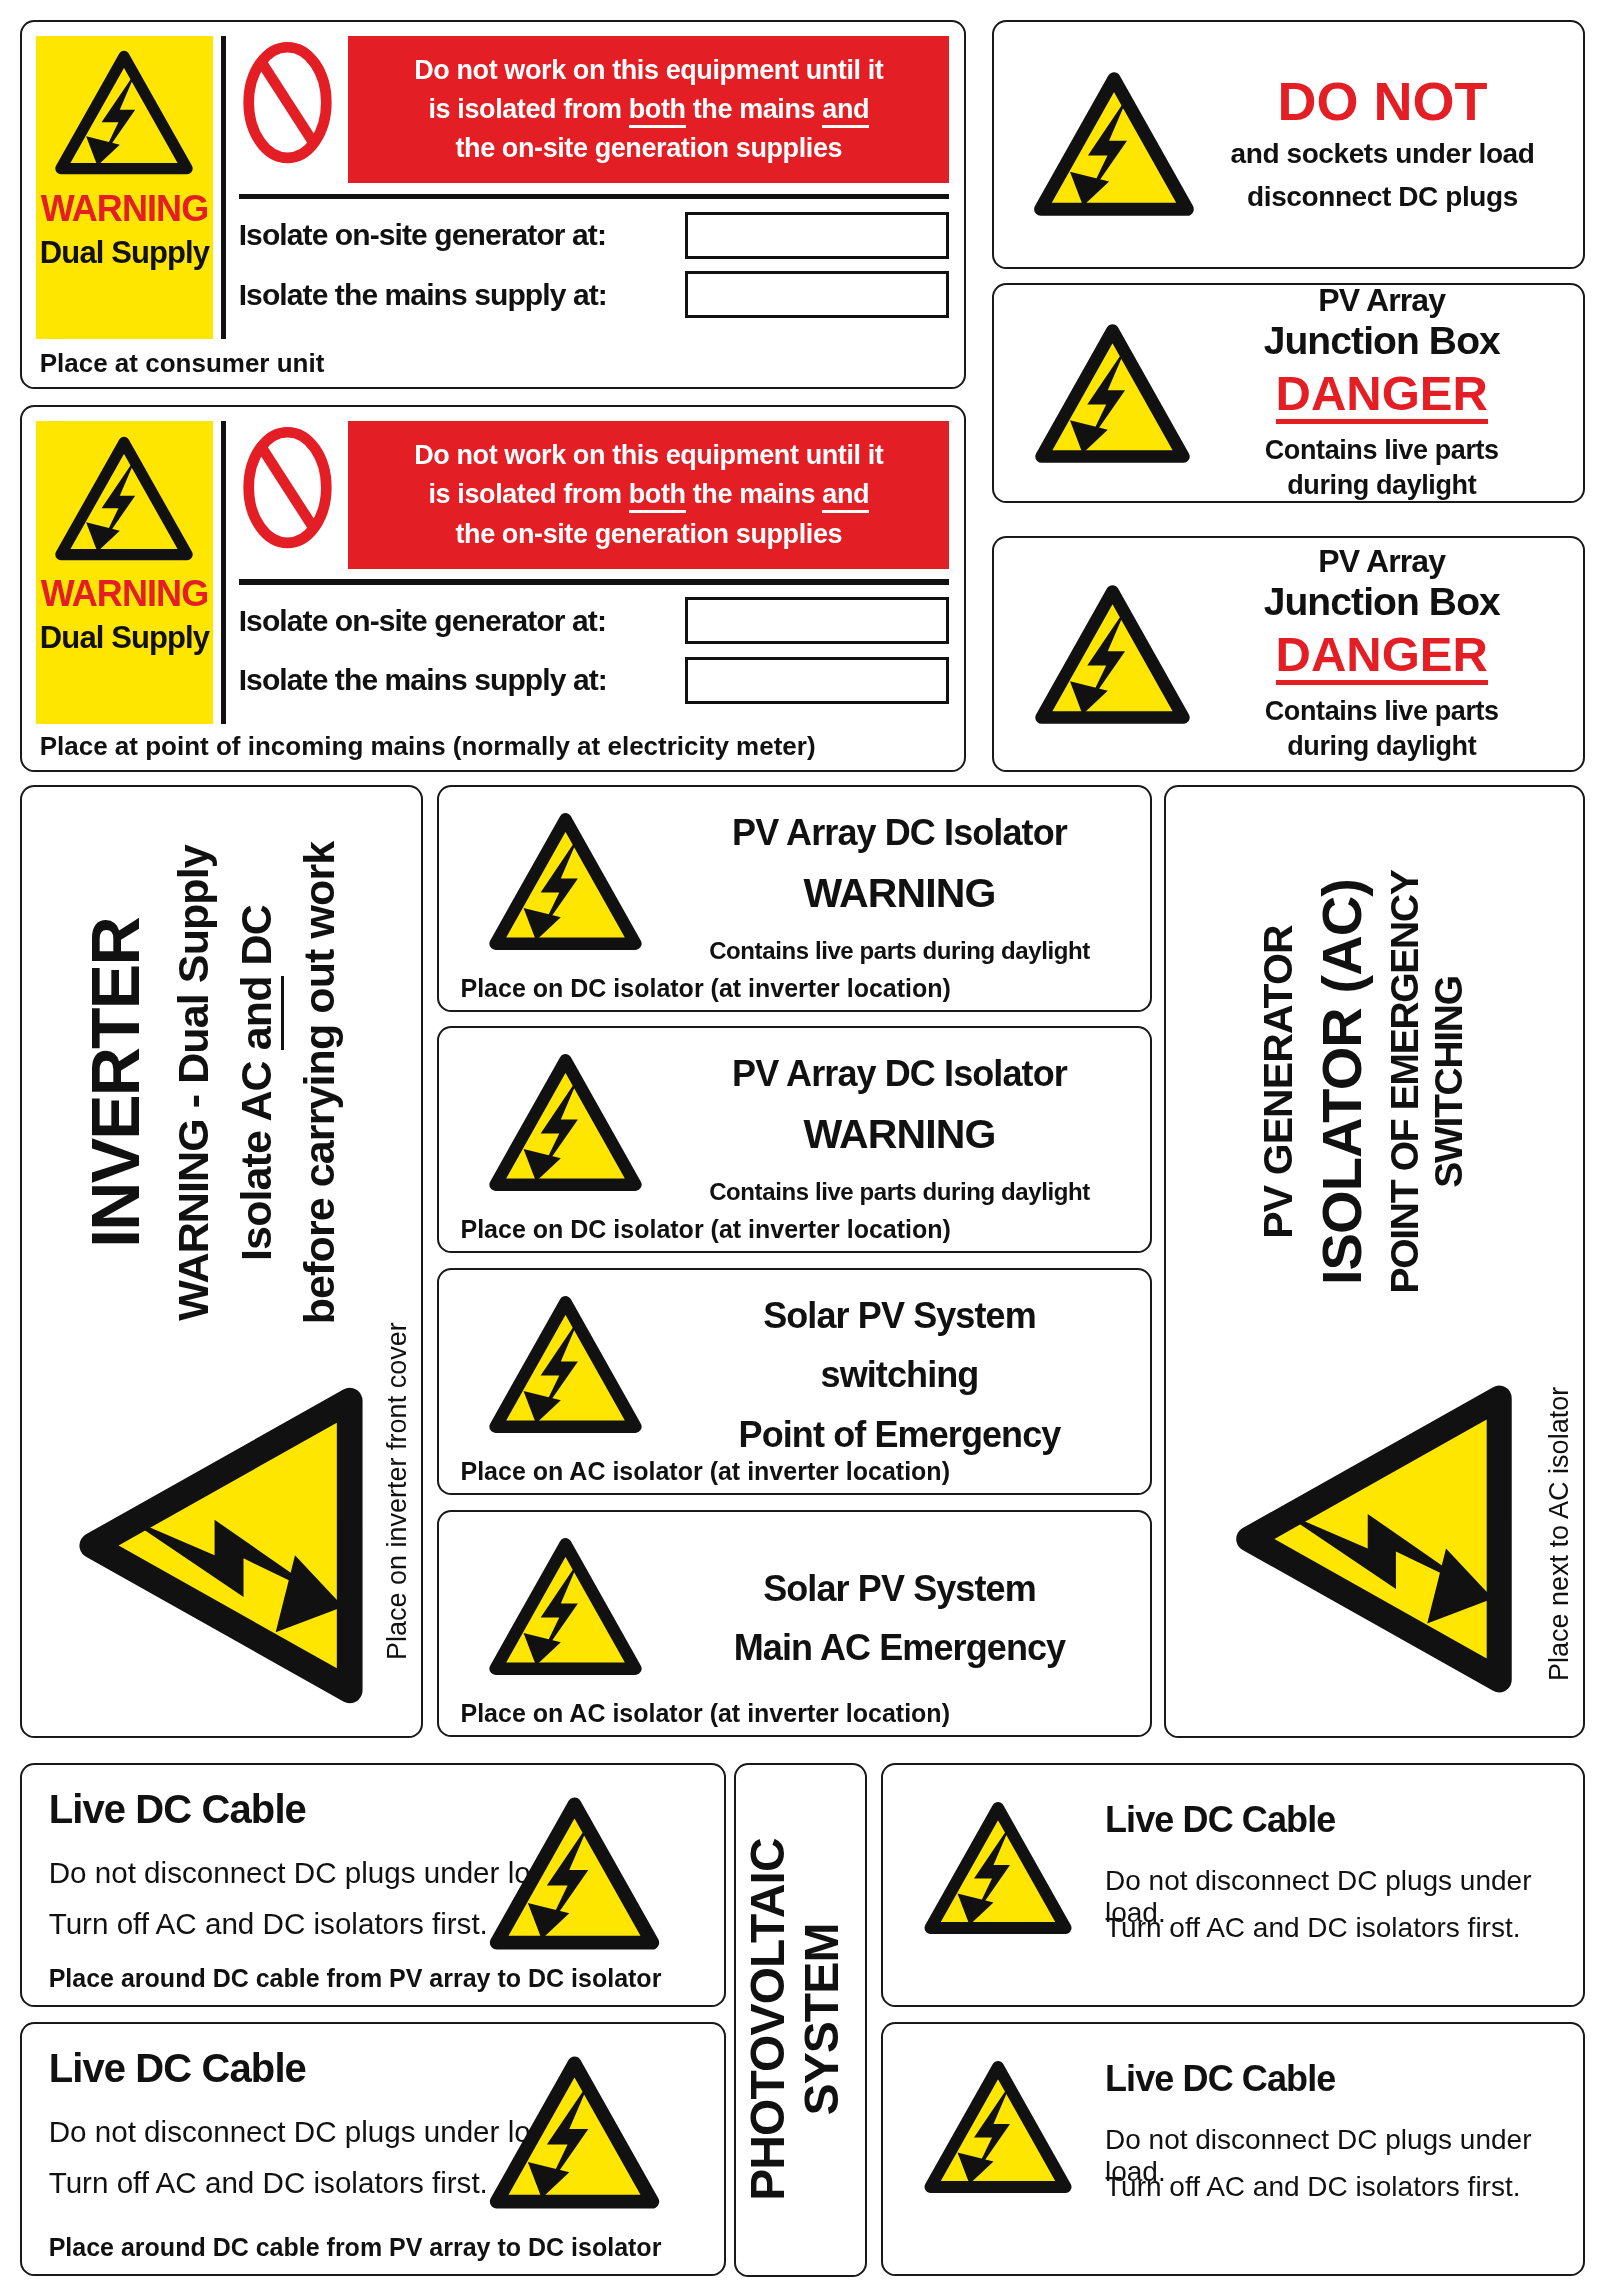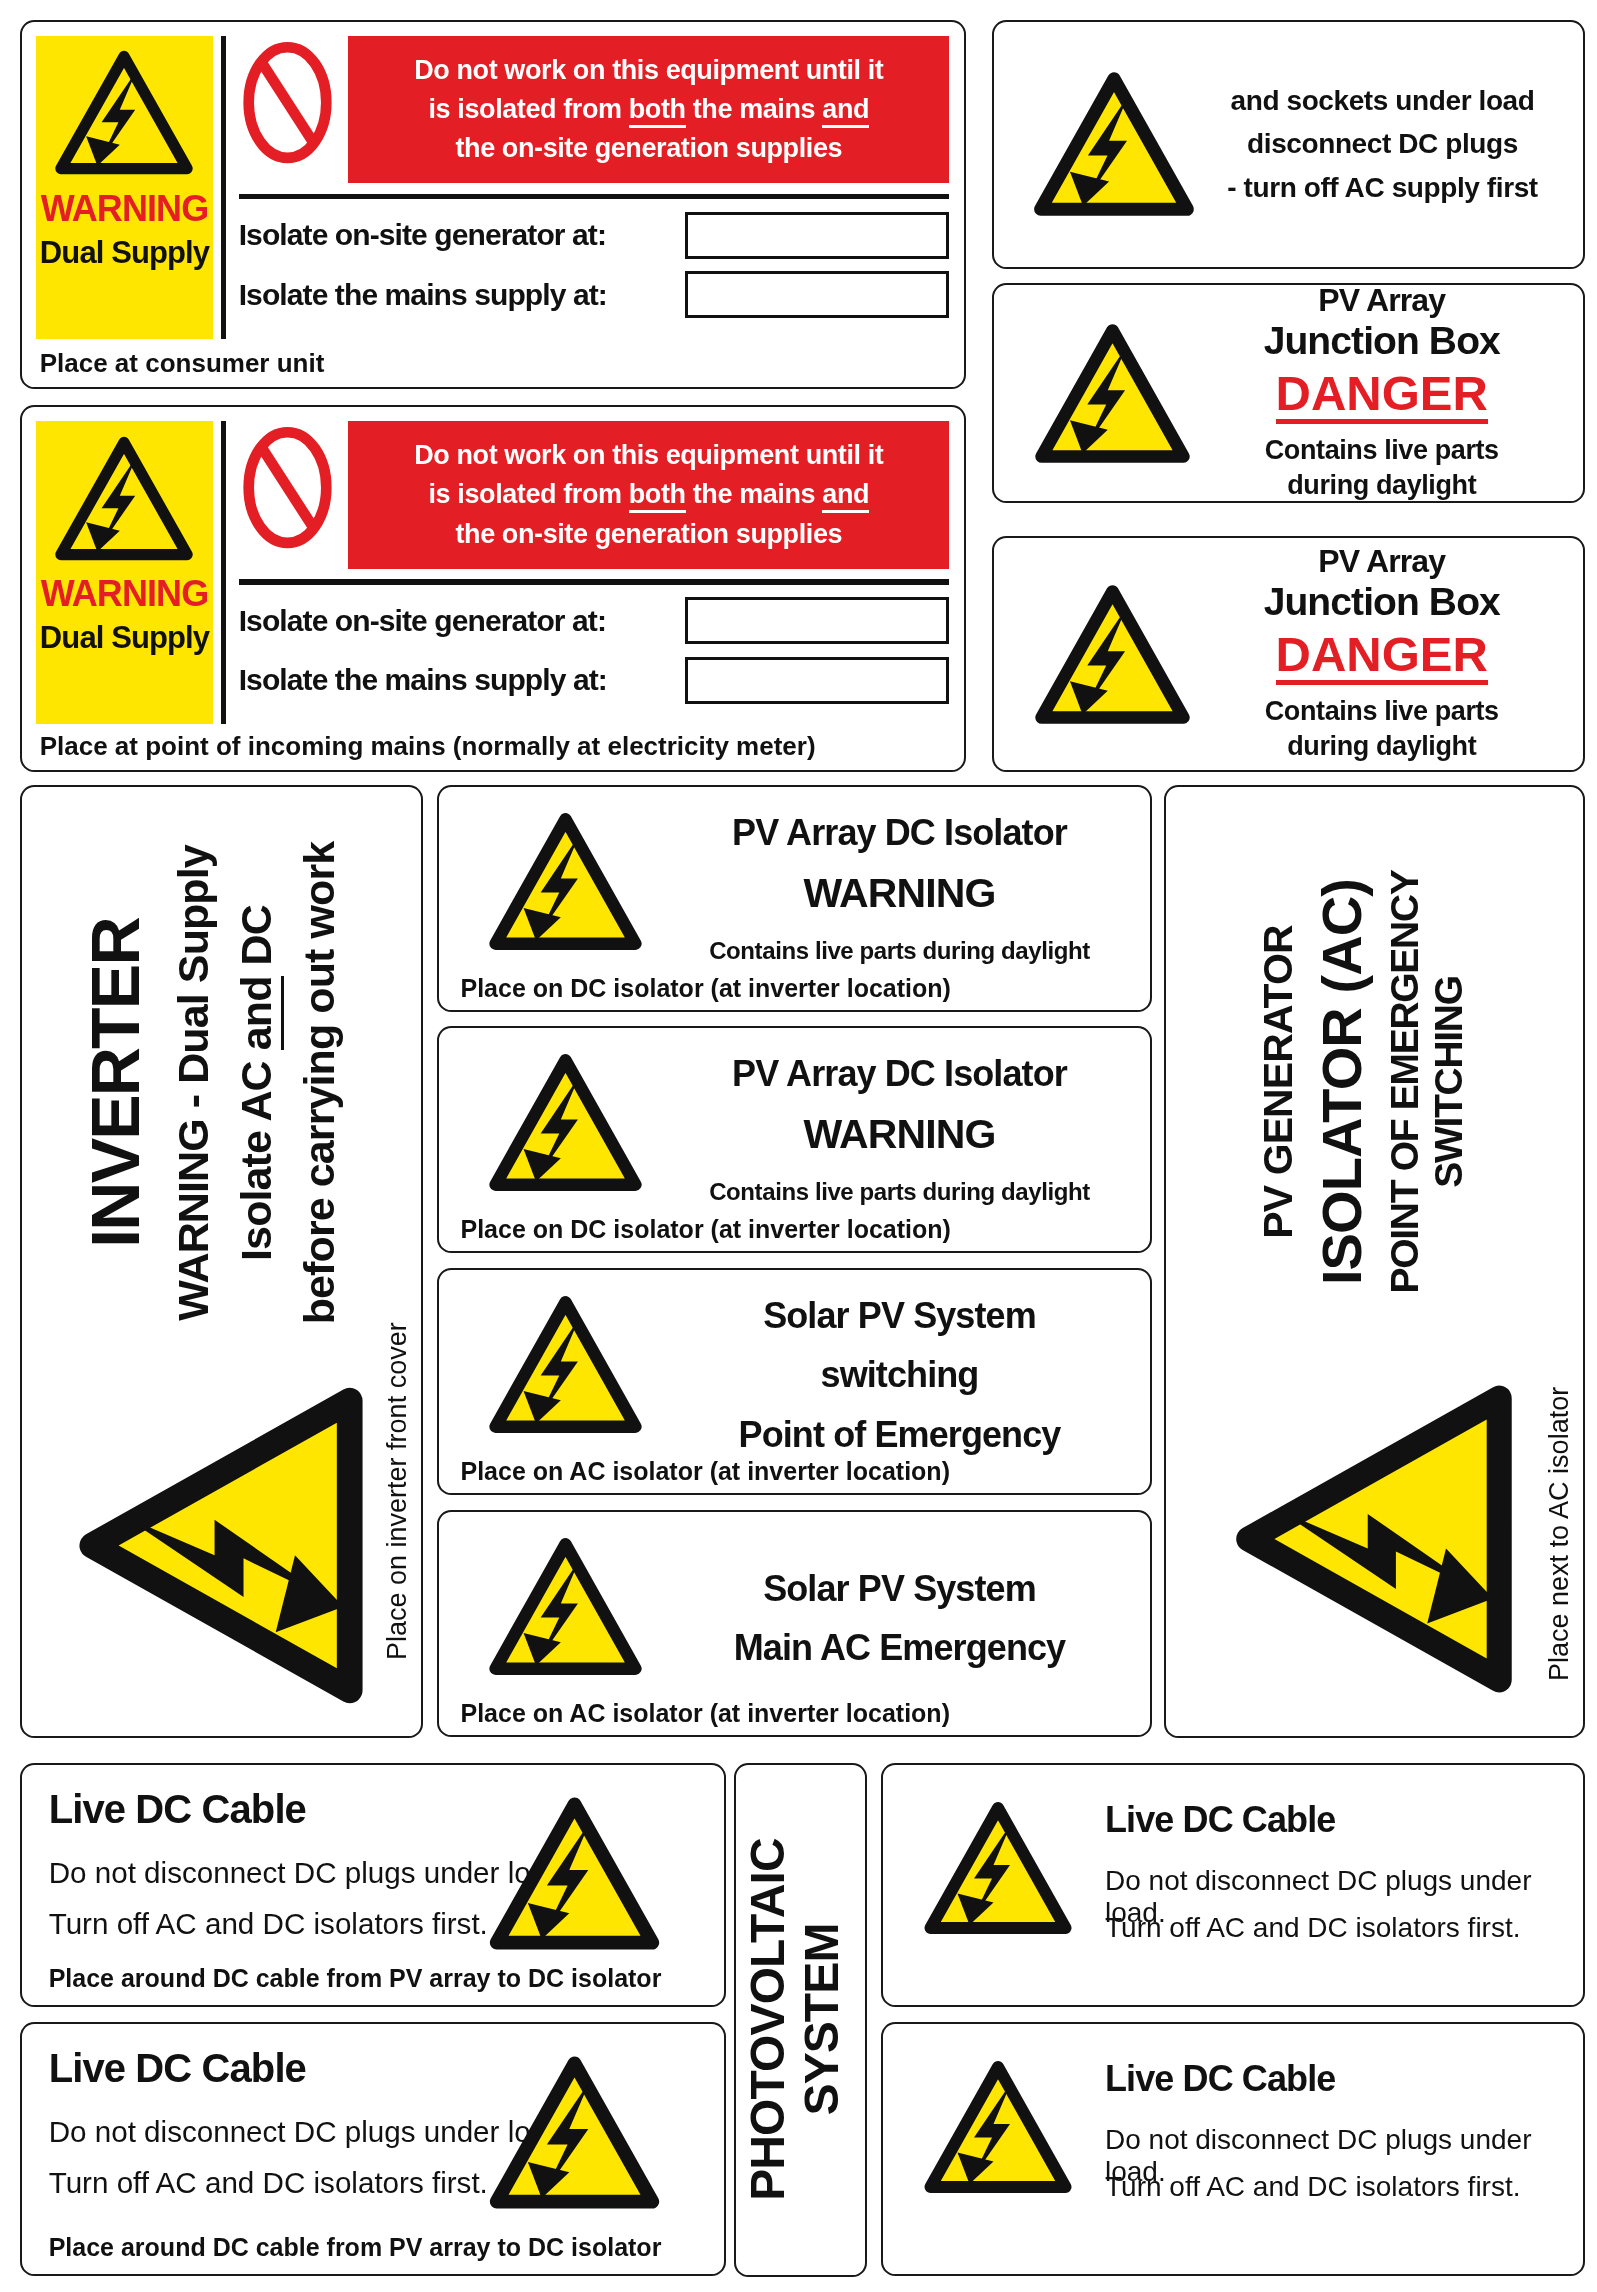--- a/index.html
+++ b/index.html
@@ -160,23 +160,23 @@
     </div>
     <div class="note ds-note">Place at point of incoming mains (normally at electricity meter)</div>
   </div>
 
   <div class="label" style="left:992px;top:19.7px;width:593px;height:249px">
     <div class="dn-flex">
       <svg class="tri" viewBox="0 0 100 92">
           <use href="#tri-sym" xlink:href="#tri-sym"></use>
         </svg>
       <div class="dn-text">
+        <div class="dn-title">DO NOT</div>
         <div class="dn-line">and sockets under load</div>
         <div class="dn-line">disconnect DC plugs</div>
-        <div class="dn-line">- turn off AC supply first</div>
       </div>
     </div>
   </div>
 
   <div class="label" style="left:992px;top:283px;width:593px;height:220px">
     <div class="jb-flex">
       <svg class="tri" viewBox="0 0 100 92">
           <use href="#tri-sym" xlink:href="#tri-sym"></use>
         </svg>
       <div class="jb-text">

